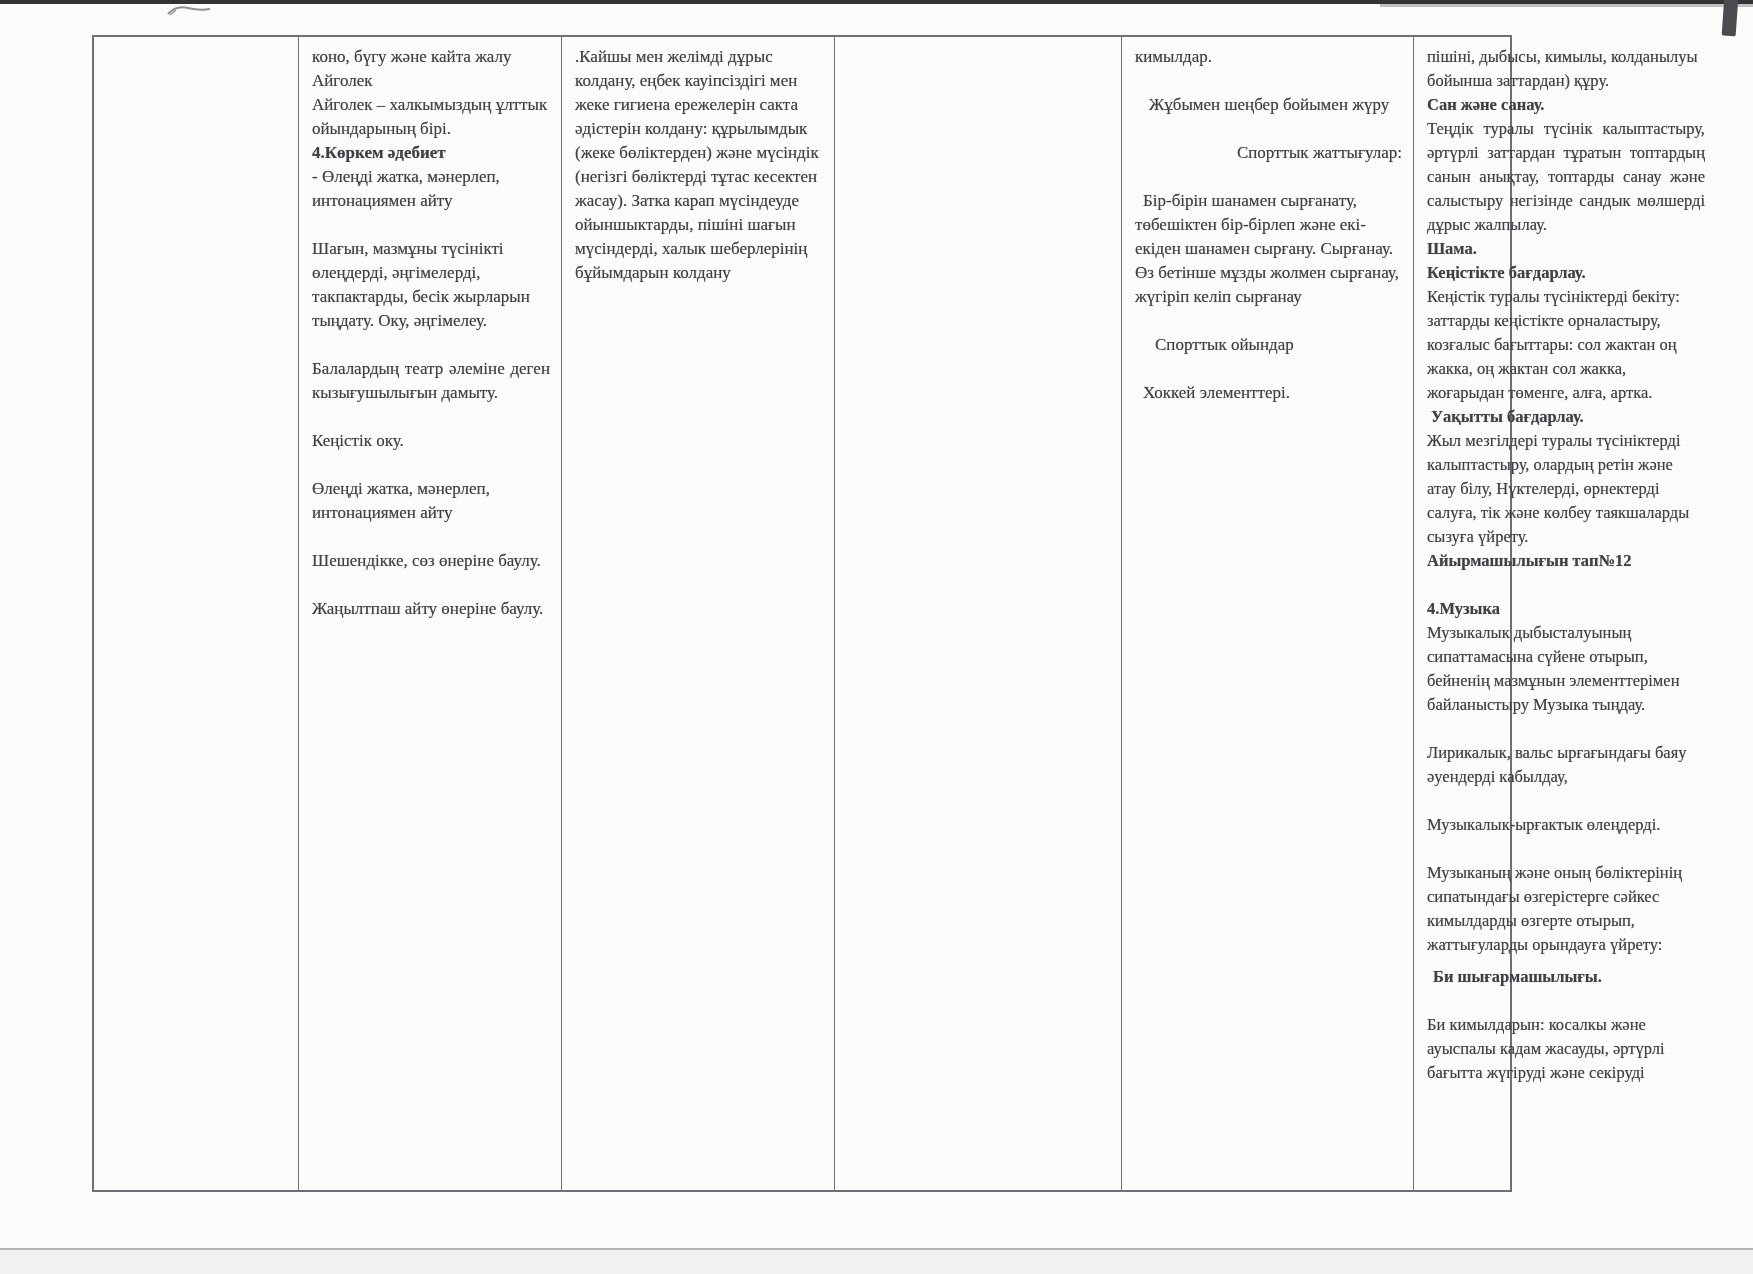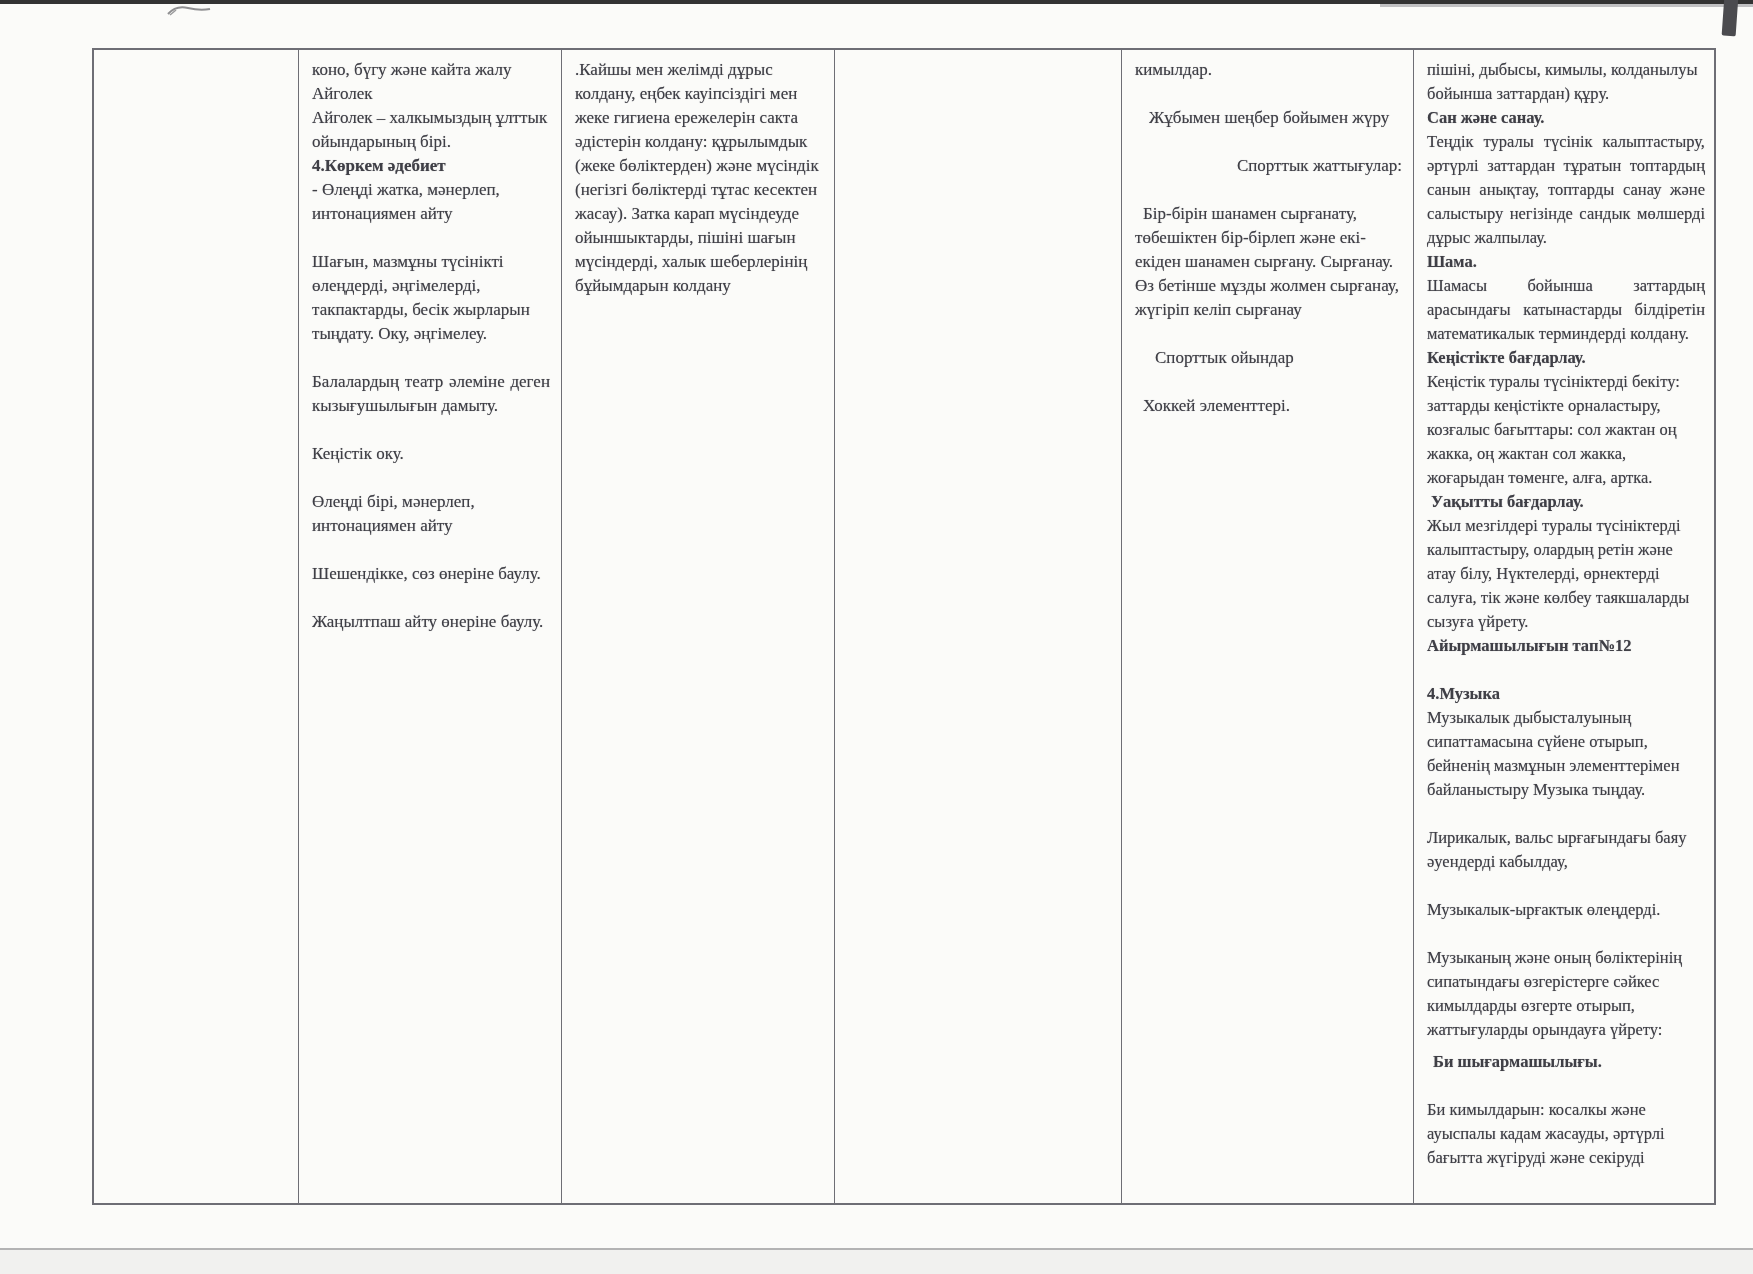--- a/index.html
+++ b/index.html
@@ -28,22 +28,22 @@
   .scan-bottom-line{
     position:absolute;left:0;top:1248px;width:1753px;height:2px;
     background:var(--bottomline,#b3b3b4);
   }
   .scan-bottom-area{
     position:absolute;left:0;top:1250px;width:1753px;height:24px;
     background:#f1f1ef;
   }
   
   .scan-table{
-    position:absolute;left:92px;top:48px;
-    width:1624px;height:1157px;
+    position:absolute;left:92px;top:35px;
+    width:1420px;height:1157px;
     display:grid;
     grid-template-columns:205px 263px 273px 287px 292px 304px;
     border:2px solid var(--tborder,#6e6e75);
     box-sizing:border-box;
     background:transparent;
     filter:blur(0.2px);
   }
   .cell{
     border-right:1.5px solid var(--tborder,#6e6e75);
     box-sizing:border-box;
@@ -77,42 +77,41 @@
     <div class="cell c0"></div>
     <div class="cell c1">
         <p class="para">коно, бүгу және кайта жалу</p>
         <p class="para">Айголек</p>
         <p class="para">Айголек – халкымыздың ұлттык ойындарының бірі.</p>
         <p class="para b">4.Көркем әдебиет</p>
         <p class="para">- Өлеңді жатка, мәнерлеп, интонациямен айту</p>
         <p class="para" style="margin-top: 24px;">Шағын, мазмұны түсінікті өлеңдерді, әңгімелерді, такпактарды, бесік жырларын тыңдату. Оку, әңгімелеу.</p>
         <p class="para j" style="margin-top: 24px;">Балалардың театр әлеміне деген кызығушылығын дамыту.</p>
         <p class="para" style="margin-top: 24px;">Кеңістік оку.</p>
-        <p class="para" style="margin-top: 24px;">Өлеңді бірі, мәнерлеп, интонациямен айту</p>
+        <p class="para" style="margin-top: 24px;">Өлеңді жатка, мәнерлеп, интонациямен айту</p>
         <p class="para j" style="margin-top: 24px;">Шешендікке, сөз өнеріне баулу.</p>
         <p class="para j" style="margin-top: 24px;">Жаңылтпаш айту өнеріне баулу.</p>
       </div>
     <div class="cell c2">
         <p class="para">.Кайшы мен желімді дұрыс колдану, еңбек кауіпсіздігі мен жеке гигиена ережелерін сакта әдістерін колдану: құрылымдык (жеке бөліктерден) және мүсіндік (негізгі бөліктерді тұтас кесектен жасау). Затка карап мүсіндеуде ойыншыктарды, пішіні шағын мүсіндерді, халык шеберлерінің бұйымдарын колдану</p>
       </div>
     <div class="cell c3"></div>
     <div class="cell c4">
         <p class="para">кимылдар.</p>
         <p class="para" style="text-indent: 14px; margin-top: 24px;">Жұбымен шеңбер бойымен жүру</p>
         <p class="para" style="text-indent: 14px; margin-top: 24px; text-align: right;">Спорттык жаттығулар:</p>
         <p class="para" style="text-indent: 8px; margin-top: 24px;">Бір-бірін шанамен сырғанату, төбешіктен бір-бірлеп және екі-екіден шанамен сырғану. Сырғанау. Өз бетінше мұзды жолмен сырғанау, жүгіріп келіп сырғанау</p>
         <p class="para" style="text-indent: 20px; margin-top: 24px;">Спорттык ойындар</p>
         <p class="para" style="text-indent: 8px; margin-top: 24px;">Хоккей элементтері.</p>
       </div>
     <div class="cell c5">
         <p class="para">пішіні, дыбысы, кимылы, колданылуы бойынша заттардан) құру.</p>
         <p class="para b">Сан және санау.</p>
         <p class="para j">Теңдік туралы түсінік калыптастыру, әртүрлі заттардан тұратын топтардың санын анықтау, топтарды санау және салыстыру негізінде сандык мөлшерді дұрыс жалпылау.</p>
         <p class="para b">Шама.</p>
-        <p class="para j">Шамасы бойынша заттардың арасындағы катынастарды білдіретін математикалык терминдерді колдану.</p>
         <p class="para b">Кеңістікте бағдарлау.</p>
         <p class="para">Кеңістік туралы түсініктерді бекіту: заттарды кеңістікте орналастыру, козғалыс бағыттары: сол жактан оң жакка, оң жактан сол жакка, жоғарыдан төменге, алға, артка.</p>
         <p class="para b" style="text-indent: 4px;">Уақытты бағдарлау.</p>
         <p class="para">Жыл мезгілдері туралы түсініктерді калыптастыру, олардың ретін және атау білу, Нүктелерді, өрнектерді салуға, тік және көлбеу таякшаларды сызуға үйрету.</p>
         <p class="para b">Айырмашылығын тап№12</p>
         <p class="para b" style="margin-top: 24px;">4.Музыка</p>
         <p class="para">Музыкалык дыбысталуының сипаттамасына сүйене отырып, бейненің мазмұнын элементтерімен байланыстыру Музыка тыңдау.</p>
         <p class="para" style="margin-top: 24px;">Лирикалык, вальс ырғағындағы баяу әуендерді кабылдау,</p>
         <p class="para" style="margin-top: 24px;">Музыкалык-ырғактык өлеңдерді.</p>
         <p class="para" style="margin-top: 24px;">Музыканың және оның бөліктерінің сипатындағы өзгерістерге сәйкес кимылдарды өзгерте отырып, жаттығуларды орындауға үйрету:</p>

